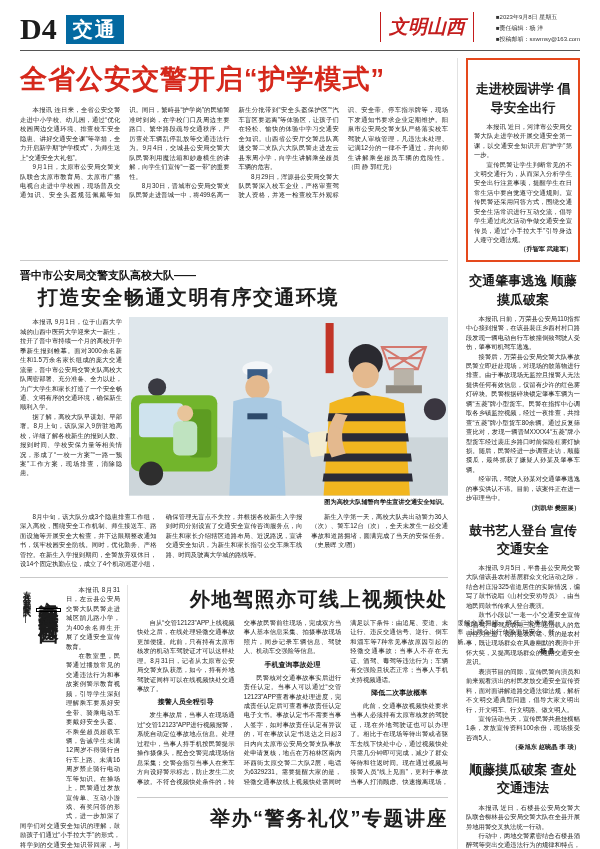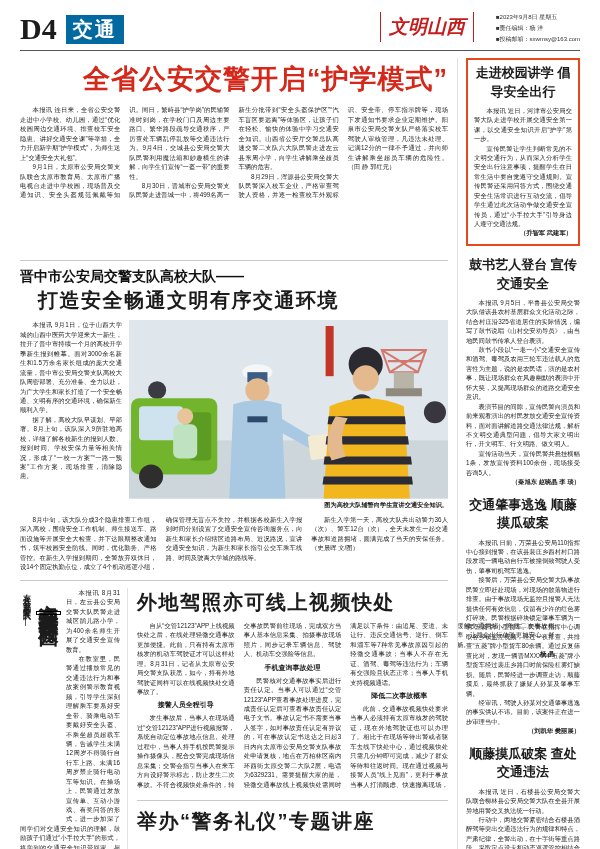--- a/index.html
+++ b/index.html
@@ -19,47 +19,47 @@
             border-right:1.5px solid #c41d1d;padding:2px 8px;white-space:nowrap}
   .meta{font-size:6px;color:#333;line-height:1.8;white-space:nowrap}
   
   .layout{display:flex;gap:9px;margin-top:7px}
   .main{width:428px;flex:none}
   .side{width:123px;flex:none;border-left:1px solid #e2e2e2;padding-left:8px;box-sizing:border-box}
   
   p.b{font-size:6.3px;line-height:1.5;text-align:justify;margin:0;text-indent:2em;color:#222}
   .sig{font-size:6.3px;font-weight:bold;text-align:right;margin:1px 0 0}
   .rule{border-top:1px solid #c9c9c9;margin:7px 0}
-  .eyebrow{font-size:14px;font-weight:bold;color:#111}
-  
-  .lead-headline{color:#d5281b;font-size:27px;font-weight:bold;text-align:right;
+  .eyebrow{font-size:11px;font-weight:bold;color:#111}
+  
+  .lead-headline{color:#d5281b;font-size:27px;font-weight:bold;text-align:left;
                  letter-spacing:1px;margin:6px 0 10px;line-height:1.15}
   .cols4{columns:4;column-gap:9px;height:148px}
   
   .mid-head{font-size:20px;font-weight:bold;letter-spacing:1.5px;margin:1px 0 6px 18px}
   .mid-flex{display:flex;gap:7px}
   .mid-c1{width:102px;flex:none}
   .photo-wrap{flex:1}
   .photo-wrap svg{display:block;width:100%;height:auto}
   .caption{font-size:6.2px;font-weight:bold;text-align:right;margin-top:2px}
   .cols3{columns:3;column-gap:9px}
   .campus-cols{height:58px;margin-top:5px}
   .sub{font-size:7px;font-weight:bold;text-align:center;margin:4px 0 3px}
   
   .bottom{display:flex;gap:9px;margin-top:6px}
   .vart{width:108px;flex:none;border-right:1px solid #e2e2e2;padding-right:7px;box-sizing:border-box}
   .v-float{float:left;display:flex;gap:5px;height:232px;margin-right:5px}
   .v-eyebrow{writing-mode:vertical-rl;font-size:8px;font-weight:bold;letter-spacing:2px}
   .v-head{writing-mode:vertical-rl;font-size:20px;font-weight:bold;letter-spacing:2px;line-height:1.05}
   .v-box{display:inline-block;border:1.5px solid #000;margin-top:3px;padding:0 1px}
   .mstack{flex:1;min-width:0}
-  .c-head{font-size:20px;font-weight:bold;text-align:left;letter-spacing:1.5px;margin:1px 0 5px}
+  .c-head{font-size:20px;font-weight:bold;text-align:right;letter-spacing:1.5px;margin:1px 0 5px}
   .ty-cols{height:172px}
   
-  .redbox{border:2.5px solid #e5491d;padding:1px 6px 6px;margin-bottom:10px}
+  .redbox{border:2.5px solid #e5491d;padding:17px 6px 6px;margin-bottom:10px}
   .side-head{font-size:13px;font-weight:bold;text-align:center;line-height:1.4;margin:3px 0 5px}
   .side-art{margin-bottom:9px}
 </style>
 </head>
 <body>
 
 <div class="page">
 
   <div class="hdr">
     <div class="hdr-left">
@@ -198,37 +198,37 @@
     <div class="side">
 
       <div class="redbox">
         <div class="side-head">走进校园讲学 倡导安全出行</div>
         <p class="b">本报讯 近日，河津市公安局交警大队走进学校开展交通安全第一课，以交通安全知识开启“护学”第一步。</p>
         <p class="b">宣传民警让学生判断常见的不文明交通行为，从而深入分析学生安全出行注意事项，提醒学生在日常生活中要自觉遵守交通规则。宣传民警还采用问答方式，围绕交通安全生活常识进行互动交流，倡导学生通过此次活动争做交通安全宣传员，通过“小手拉大手”引导身边人遵守交通法规。</p>
         <div class="sig">（乔智军 武建军）</div>
       </div>
 
       <div class="side-art">
+        <div class="side-head">交通肇事逃逸 顺藤摸瓜破案</div>
+        <p class="b">本报讯 日前，万荣县公安局110指挥中心接到报警，在该县裴庄乡西村村口路段发现一辆电动自行车被撞倒致驾驶人受伤，肇事司机驾车逃逸。</p>
+        <p class="b">接警后，万荣县公安局交警大队事故民警立即赶赴现场，对现场的散落物进行排查。由于事故现场无监控且报警人无法提供任何有效信息，仅留有少许的红色雾灯碎块。民警根据碎块锁定肇事车辆为一辆“五菱”牌小型货车。民警在指挥中心调取各乡镇监控视频，经过一夜排查，共排查“五菱”牌小型货车80余辆。通过反复筛查比对，发现一辆晋MXXXX4“五菱”牌小型货车经过裴庄乡路口时前保险杠雾灯缺损。随后，民警经进一步调查走访，顺藤摸瓜，最终抓获了嫌疑人孙某及肇事车辆。</p>
+        <p class="b">经审讯，驾驶人孙某对交通肇事逃逸的事实供认不讳。目前，该案件正在进一步审理当中。</p>
+        <div class="sig">（刘凯华 樊丽展）</div>
+      </div>
+
+      <div class="side-art">
         <div class="side-head">鼓书艺人登台 宣传交通安全</div>
         <p class="b">本报讯 9月5日，平鲁县公安局交警大队借该县农村基层群众文化活动之际，结合村庄沿325省道居住的实际情况，编写了鼓书说唱《山村交安劝导员》，由当地民间鼓书传承人登台表演。</p>
         <p class="b">鼓书小段以“一老一小”交通安全宣传和酒驾、毒驾及农用三轮车违法载人的危害性为主题，说的是农民话，演的是农村事，既让现场群众在风趣幽默的表演中开怀大笑，又提高现场群众的道路交通安全意识。</p>
         <p class="b">表演节目的间隙，宣传民警向演员和前来观看演出的村民发放交通安全宣传资料，面对面讲解道路交通法律法规，解析不文明交通典型问题，倡导大家文明出行，开文明车、行文明路、做文明人。</p>
         <p class="b">宣传活动当天，宣传民警共悬挂横幅1条，发放宣传资料100余份，现场接受咨询5人。</p>
         <div class="sig">（秦旭东 赵晓晶 李 琰）</div>
       </div>
 
       <div class="side-art">
-        <div class="side-head">交通肇事逃逸 顺藤摸瓜破案</div>
-        <p class="b">本报讯 日前，万荣县公安局110指挥中心接到报警，在该县裴庄乡西村村口路段发现一辆电动自行车被撞倒致驾驶人受伤，肇事司机驾车逃逸。</p>
-        <p class="b">接警后，万荣县公安局交警大队事故民警立即赶赴现场，对现场的散落物进行排查。由于事故现场无监控且报警人无法提供任何有效信息，仅留有少许的红色雾灯碎块。民警根据碎块锁定肇事车辆为一辆“五菱”牌小型货车。民警在指挥中心调取各乡镇监控视频，经过一夜排查，共排查“五菱”牌小型货车80余辆。通过反复筛查比对，发现一辆晋MXXXX4“五菱”牌小型货车经过裴庄乡路口时前保险杠雾灯缺损。随后，民警经进一步调查走访，顺藤摸瓜，最终抓获了嫌疑人孙某及肇事车辆。</p>
-        <p class="b">经审讯，驾驶人孙某对交通肇事逃逸的事实供认不讳。目前，该案件正在进一步审理当中。</p>
-        <div class="sig">（刘凯华 樊丽展）</div>
-      </div>
-
-      <div class="side-art">
         <div class="side-head">顺藤摸瓜破案 查处交通违法</div>
         <p class="b">本报讯 近日，石楼县公安局交警大队联合柳林县公安局交警大队在全县开展异地用警交叉执法统一行动。</p>
         <p class="b">行动中，两地交警紧密结合石楼县酒醉驾等突出交通违法行为的规律和特点，严肃纪律，全警出动，在十字街等重点路段，采取定点设卡和动态巡逻管控相结合的方式，“逢车必查 逢违必究 逢疑必测”，集中查处（毒）酒驾、涉牌涉证、报废机动车上路行驶、货车超载、载客汽车超员、货运车辆非法改装等交通违法行为。</p>
 
       </div>
 
     </div>
   </div>
 </div>
 

